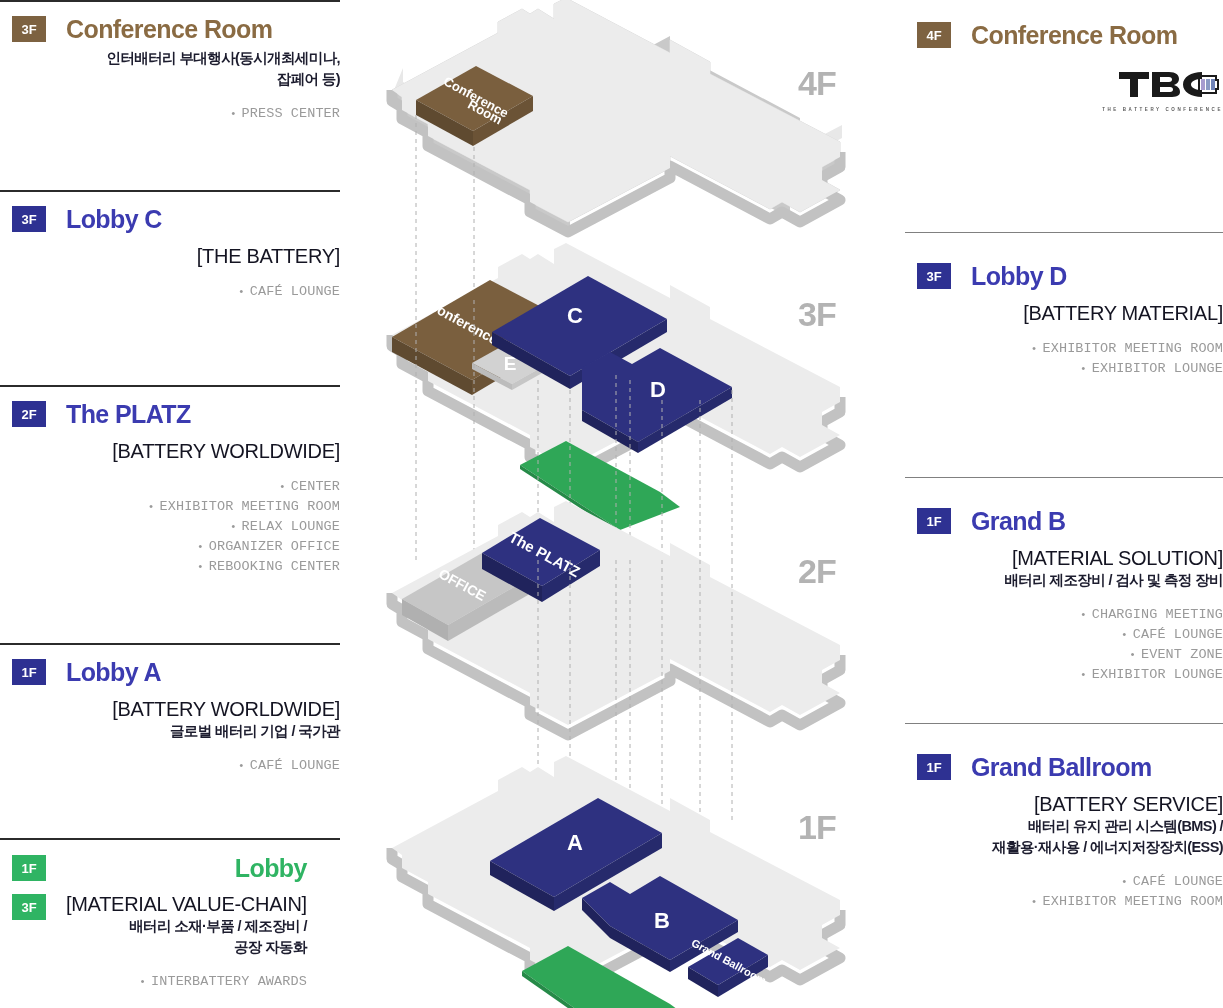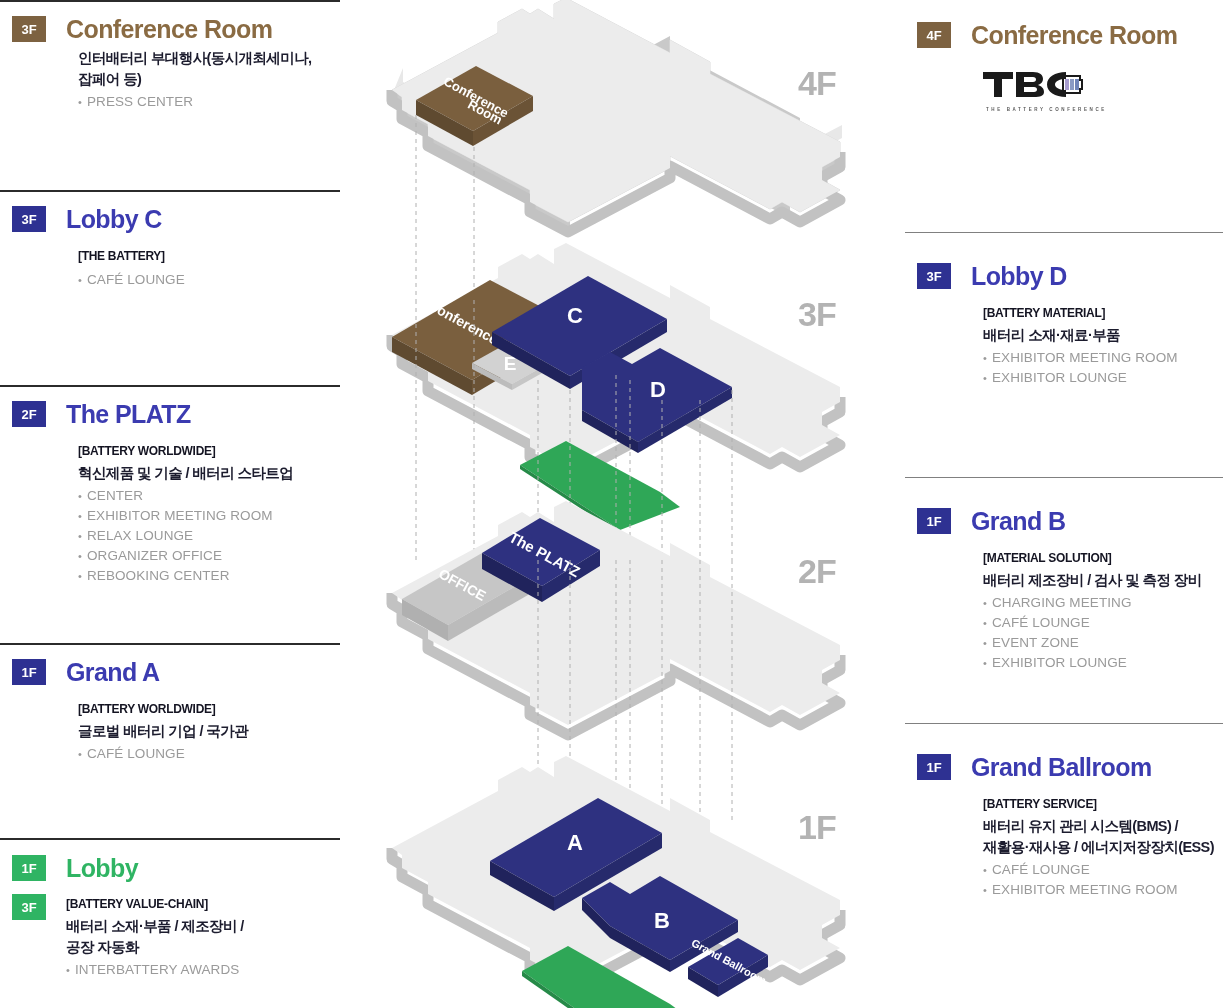--- a/index.html
+++ b/index.html
@@ -4,21 +4,21 @@
 <style>
   * { box-sizing: border-box; margin: 0; padding: 0; }
   html, body {
     width: 1223px; height: 1008px;
     background: #ffffff;
     font-family: "Liberation Sans", "DejaVu Sans", sans-serif;
     overflow: hidden;
   }
   #root {
     position: relative;
-    width: 1223px; height: 770px;
+    width: 1223px; height: 770px; text-align: right;
   }
 
   
   .col { position: absolute; top: 0; }
   .col-left  { left: 0;   width: 340px; }
   .col-right { left: 905px; width: 318px; }
 
   .section { position: relative; }
   .section .rule {
     height: 2px; background: #2b2b2b; width: 100%;
@@ -52,24 +52,24 @@
   .title.green { color: #2fb463; }
 
   .detail { margin-left: 66px; padding-top: 6px; }
   .col-right .detail { margin-left: 66px; }
 
   .kor {
     font-size: 14.5px; font-weight: bold; color: #1c1c2e;
     line-height: 21px; letter-spacing: -0.6px;
   }
   .tagline {
-    font-size: 12px; font-weight: bold; color: #141422;
+    font-size: 20px; font-weight: normal; color: #141422;
     line-height: 23px; letter-spacing: -0.3px;
   }
-  .amen-list { list-style: none; margin-top: 2px; }
+  .amen-list { list-style: none; margin-top: 14px; font-family: Liberation Mono, monospace; }
   .amen-list li {
     font-size: 13.5px; color: #9a9a9a;
     line-height: 19px; letter-spacing: 0.1px;
     white-space: nowrap;
   }
   .amen-list li::before { content: "\2022"; margin-right: 5px; font-size: 11px; }
 
   
   .lobby-badges { display: flex; flex-direction: column; gap: 13px; flex: none; }
 
@@ -132,38 +132,37 @@
 
     <div class="section" style="height:258px">
       <div class="rule"></div>
       <div class="sec-body">
         <div class="head-row">
           <div class="badge blue">2F</div>
           <div class="title blue">The PLATZ</div>
         </div>
         <div class="detail" style="padding-top:13px">
           <div class="tagline">[BATTERY WORLDWIDE]</div>
-          <div class="kor">혁신제품 및 기술 / 배터리 스타트업</div>
           <ul class="amen-list">
             <li>CENTER</li>
             <li>EXHIBITOR MEETING ROOM</li>
             <li>RELAX LOUNGE</li>
             <li>ORGANIZER OFFICE</li>
             <li>REBOOKING CENTER</li>
           </ul>
         </div>
       </div>
     </div>
 
     <div class="section" style="height:195px">
       <div class="rule"></div>
       <div class="sec-body">
         <div class="head-row">
           <div class="badge blue">1F</div>
-          <div class="title blue">Grand A</div>
+          <div class="title blue">Lobby A</div>
         </div>
         <div class="detail" style="padding-top:13px">
           <div class="tagline">[BATTERY WORLDWIDE]</div>
           <div class="kor">글로벌 배터리 기업 / 국가관</div>
           <ul class="amen-list">
             <li>CAFÉ LOUNGE</li>
           </ul>
         </div>
       </div>
     </div>
@@ -171,21 +170,21 @@
     <div class="section">
       <div class="rule"></div>
       <div class="sec-body" style="display:flex; padding-top:15px">
         <div class="lobby-badges">
           <div class="badge green">1F</div>
           <div class="badge green">3F</div>
         </div>
         <div style="margin-left:20px">
           <div class="title green" style="margin-left:0">Lobby</div>
           <div style="padding-top:12px">
-            <div class="tagline">[BATTERY VALUE-CHAIN]</div>
+            <div class="tagline">[MATERIAL VALUE-CHAIN]</div>
             <div class="kor">배터리 소재·부품 / 제조장비 /</div>
             <div class="kor">공장 자동화</div>
             <ul class="amen-list">
               <li>INTERBATTERY AWARDS</li>
             </ul>
           </div>
         </div>
       </div>
     </div>
   </div>
@@ -411,21 +410,20 @@
 
     <div class="section" style="height:245px">
       <div class="rule"></div>
       <div class="sec-body" style="padding-top:30px">
         <div class="head-row">
           <div class="badge blue">3F</div>
           <div class="title blue">Lobby D</div>
         </div>
         <div class="detail" style="padding-top:13px">
           <div class="tagline">[BATTERY MATERIAL]</div>
-          <div class="kor">배터리 소재·재료·부품</div>
           <ul class="amen-list">
             <li>EXHIBITOR MEETING ROOM</li>
             <li>EXHIBITOR LOUNGE</li>
           </ul>
         </div>
       </div>
     </div>
 
     <div class="section" style="height:246px">
       <div class="rule"></div>

